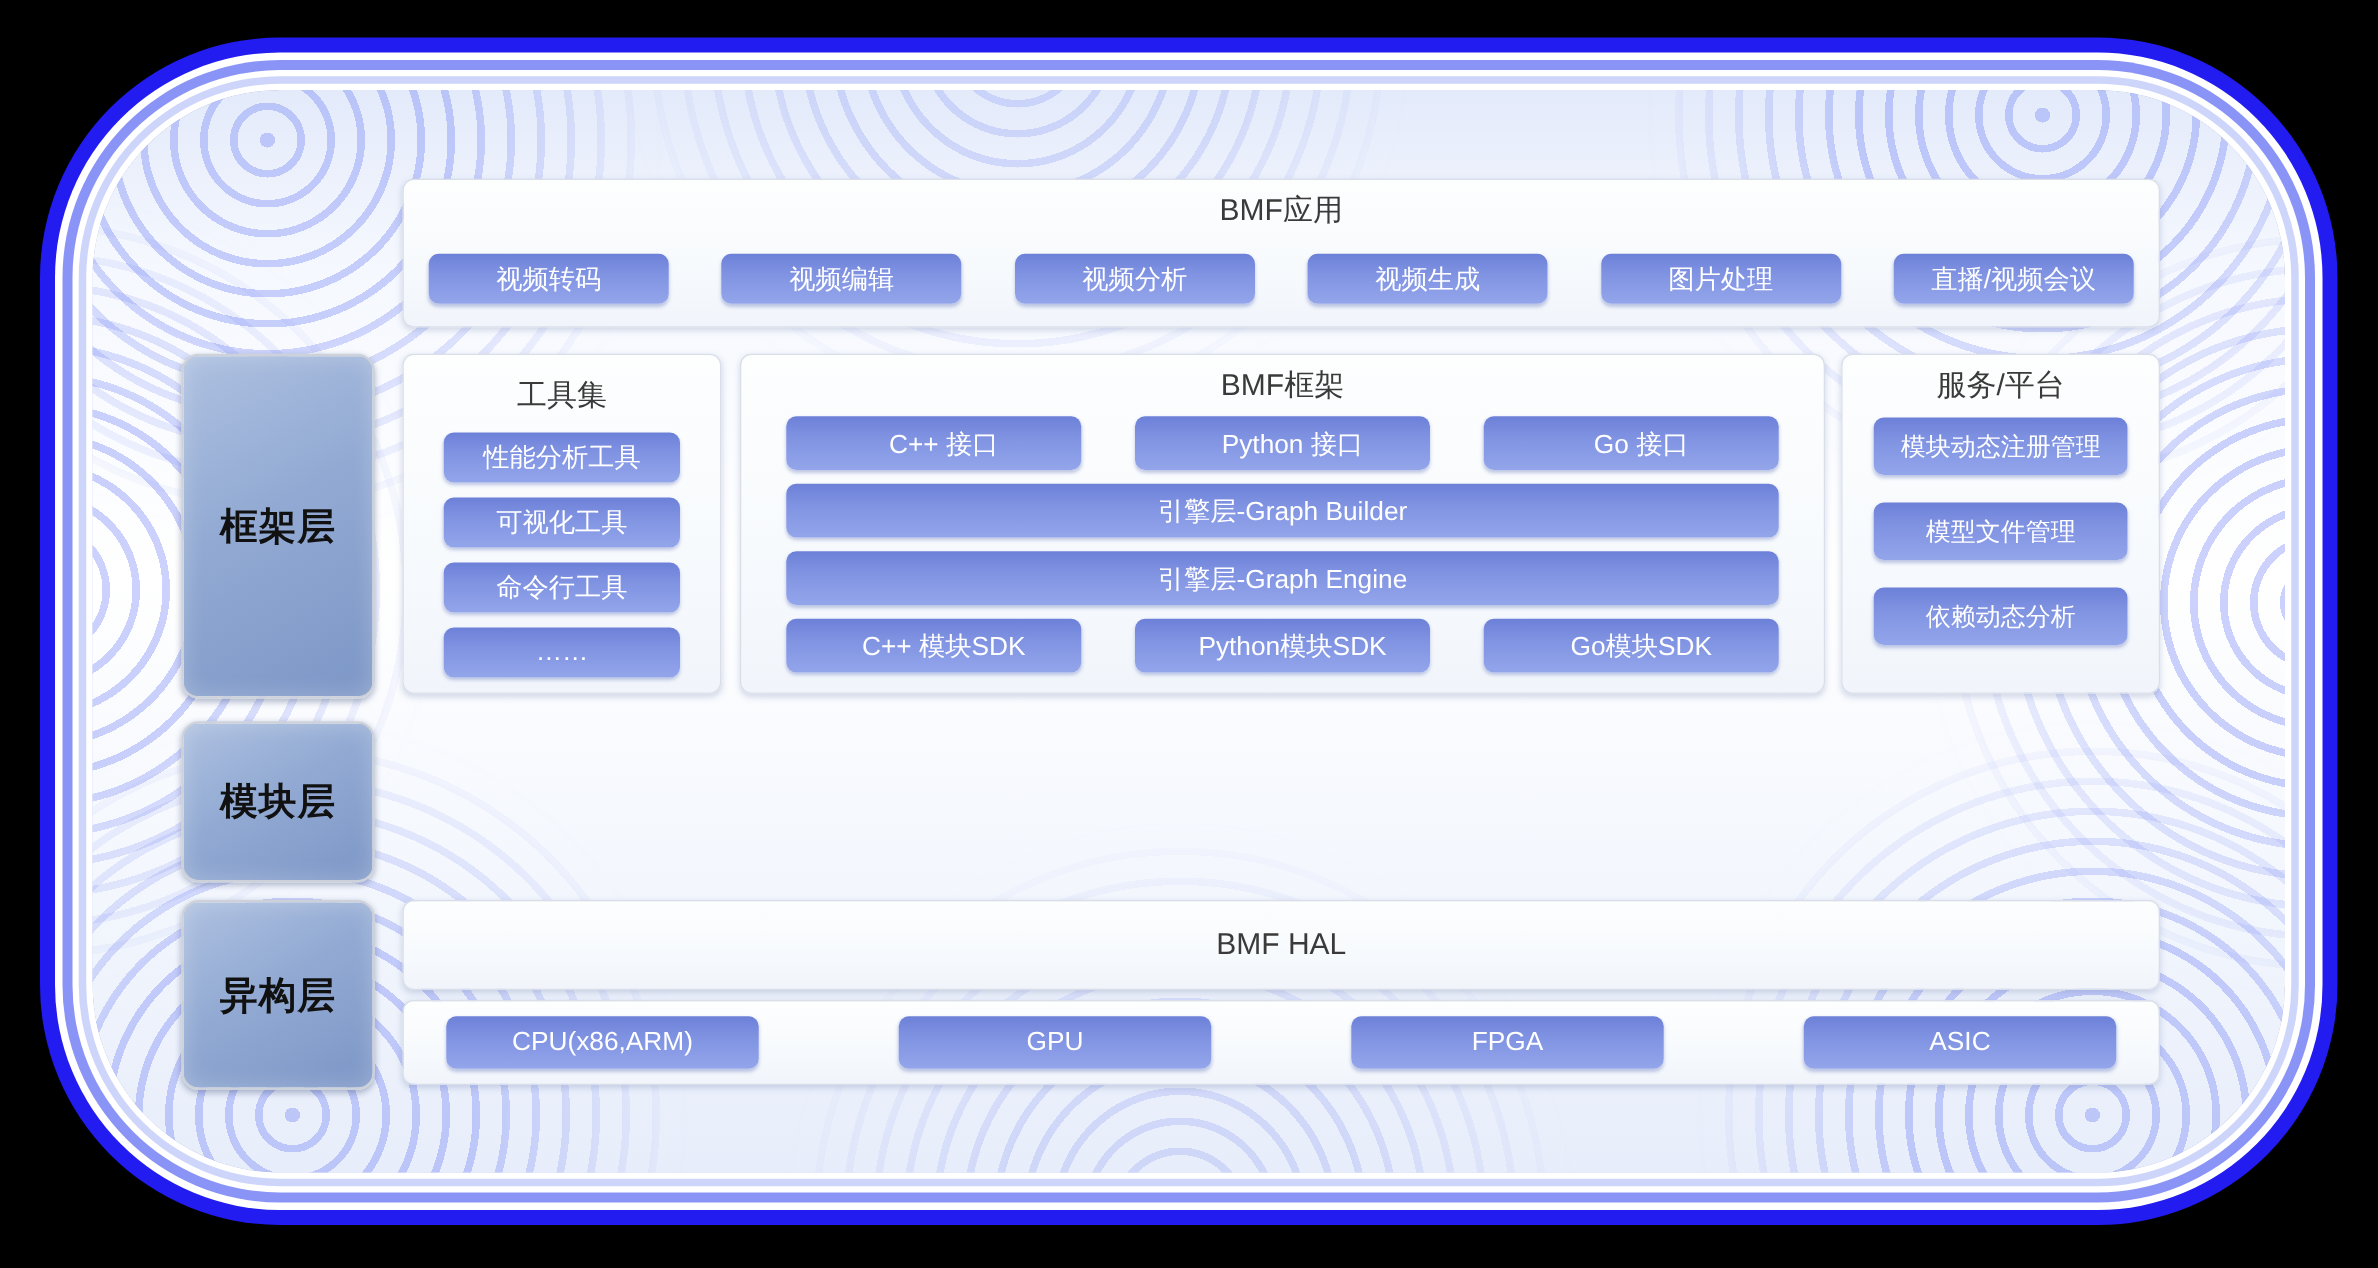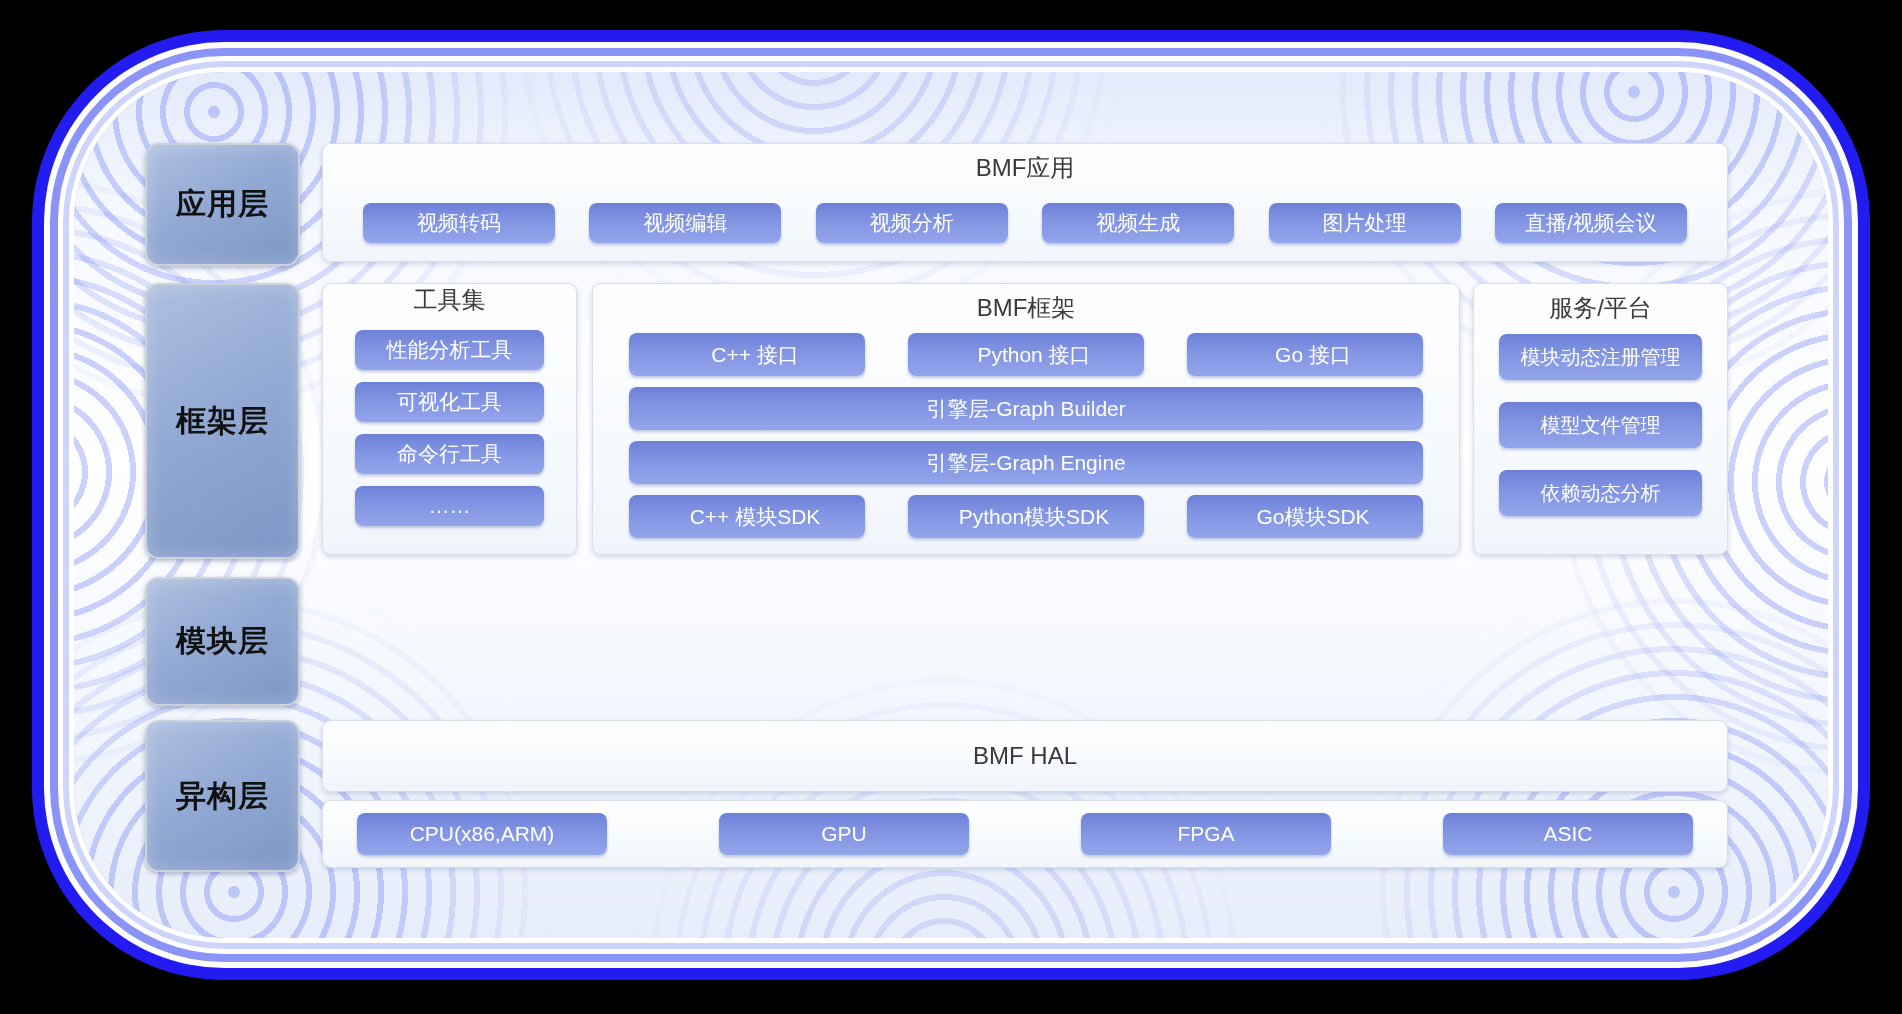--- a/index.html
+++ b/index.html
@@ -86,25 +86,25 @@
     display: flex; align-items: center; justify-content: center;
     box-shadow: 0 2px 3px rgba(80,100,180,.35);
     box-sizing: border-box;
     white-space: nowrap;
     flex: 0 0 auto;
   }
 
   .row { display: flex; justify-content: space-between; align-items: center; }
 
   
-  .p-app   { left:322px; top:143px; width:1406px; height:119px; padding:8px 40px 18px; justify-content:space-between; }
+  .p-app   { left:322px; top:143px; width:1406px; height:119px; padding:8px 20px 18px; justify-content:space-between; }
   .p-app .btn { width:192px; height:40px; }
 
   
-  .p-tools { left:322px; top:283px; width:255px; height:272px; padding:0 32px 16px; }
+  .p-tools { left:322px; top:283px; width:255px; height:272px; padding:16px 32px 16px; }
   .p-tools .btn { width:100%; height:40px; margin-top:12px; }
   .p-tools .panel-title { margin-bottom:2px; }
 
   .p-fw    { left:592px; top:283px; width:868px; height:272px; padding:8px 36px 14px; }
   .p-fw .panel-title { margin-bottom:9px; }
   .p-fw .row { margin-bottom:11px; }
   .p-fw .row:last-child { margin-bottom:0; }
   .p-fw .btn-third { width:236px; height:43px;padding-left:16px; }
   .p-fw .btn-bar   { width:100%;  height:43px; margin-bottom:11px; }
 
@@ -131,23 +131,20 @@
   <div class="ripple r-tr"></div>
   <div class="ripple r-lm"></div>
   <div class="ripple r-rm"></div>
   <div class="ripple r-bl"></div>
   <div class="ripple r-bm"></div>
   <div class="ripple r-br"></div>
 </div>
 
 <div class="content">
 
-  <div class="layer-label" style="top:143px; height:119px;">
-    <span>应用层</span>
-  </div>
   <div class="layer-label" style="top:283px; height:272px;text-align:center;">
     <span>框架层</span>
   </div>
   <div class="layer-label" style="top:577px; height:125px;">
     <span>模块层</span>
   </div>
   <div class="layer-label" style="top:720px; height:148px;">
     <span>异构层</span>
   </div>
 

